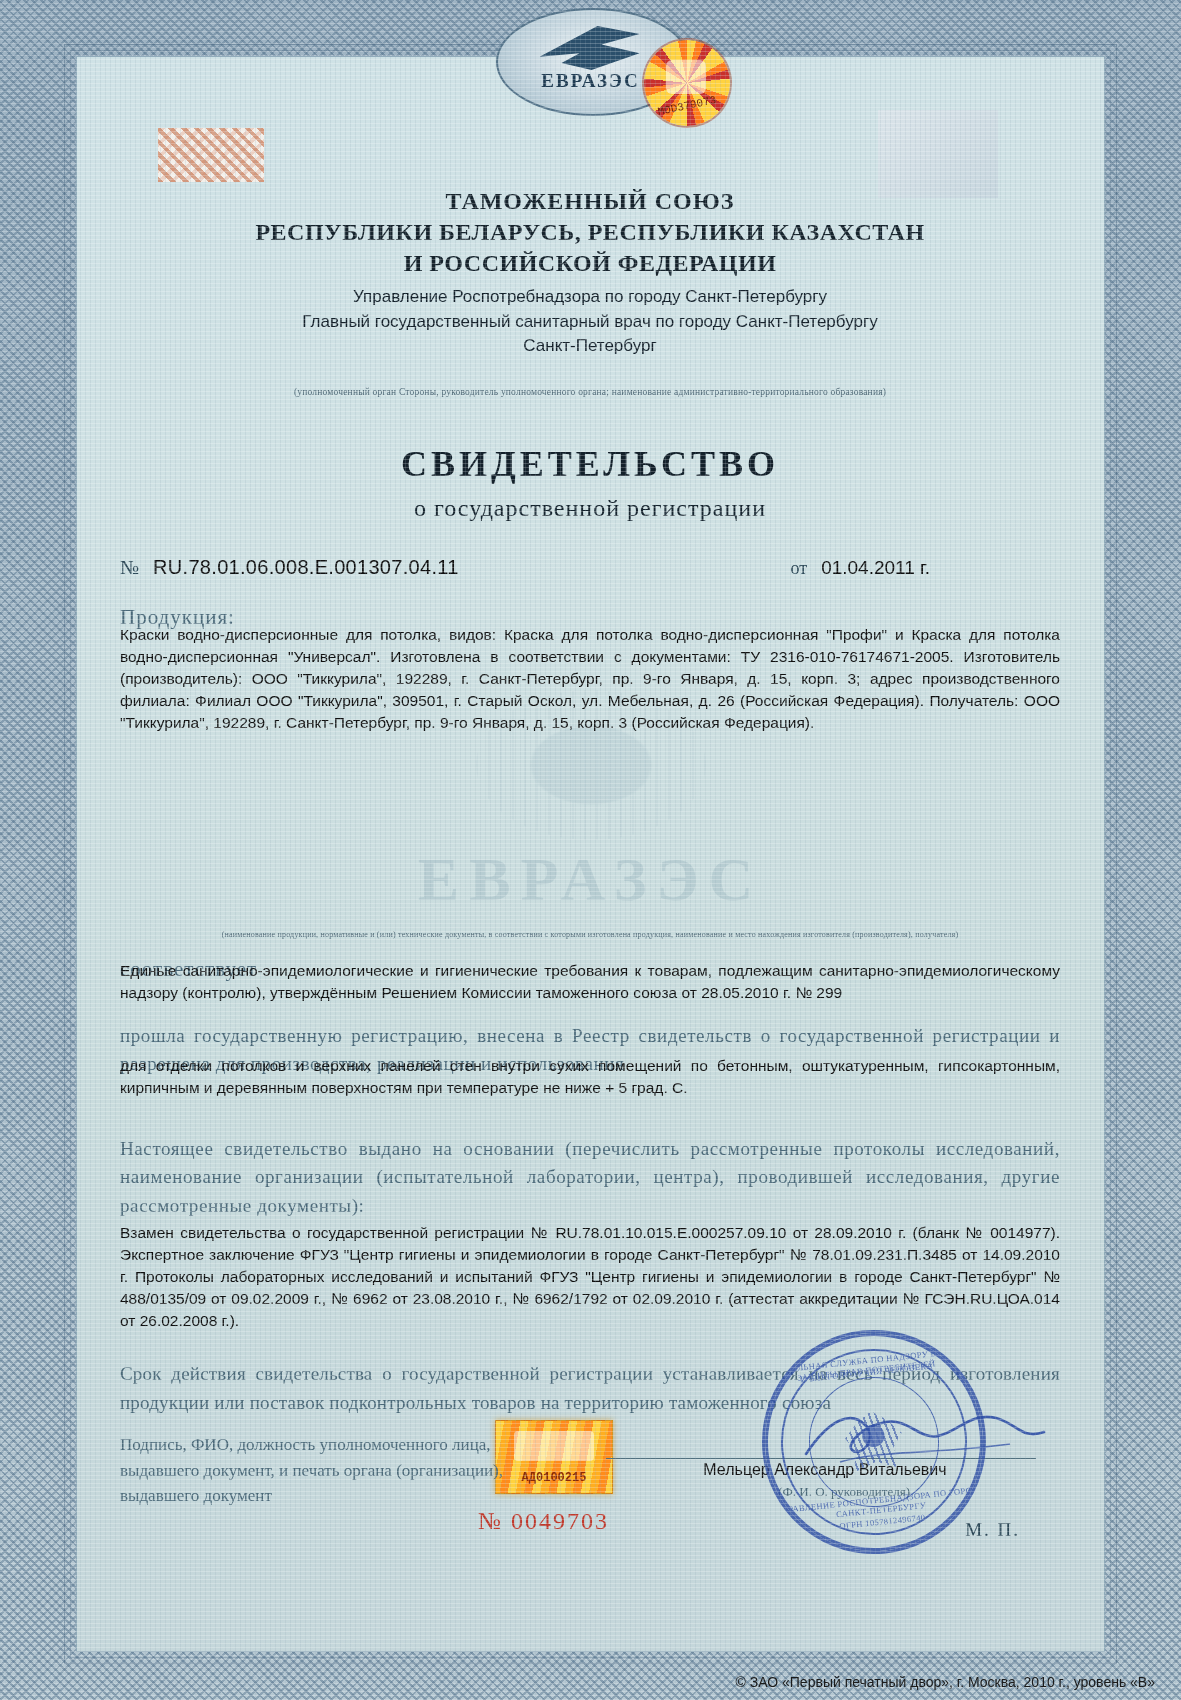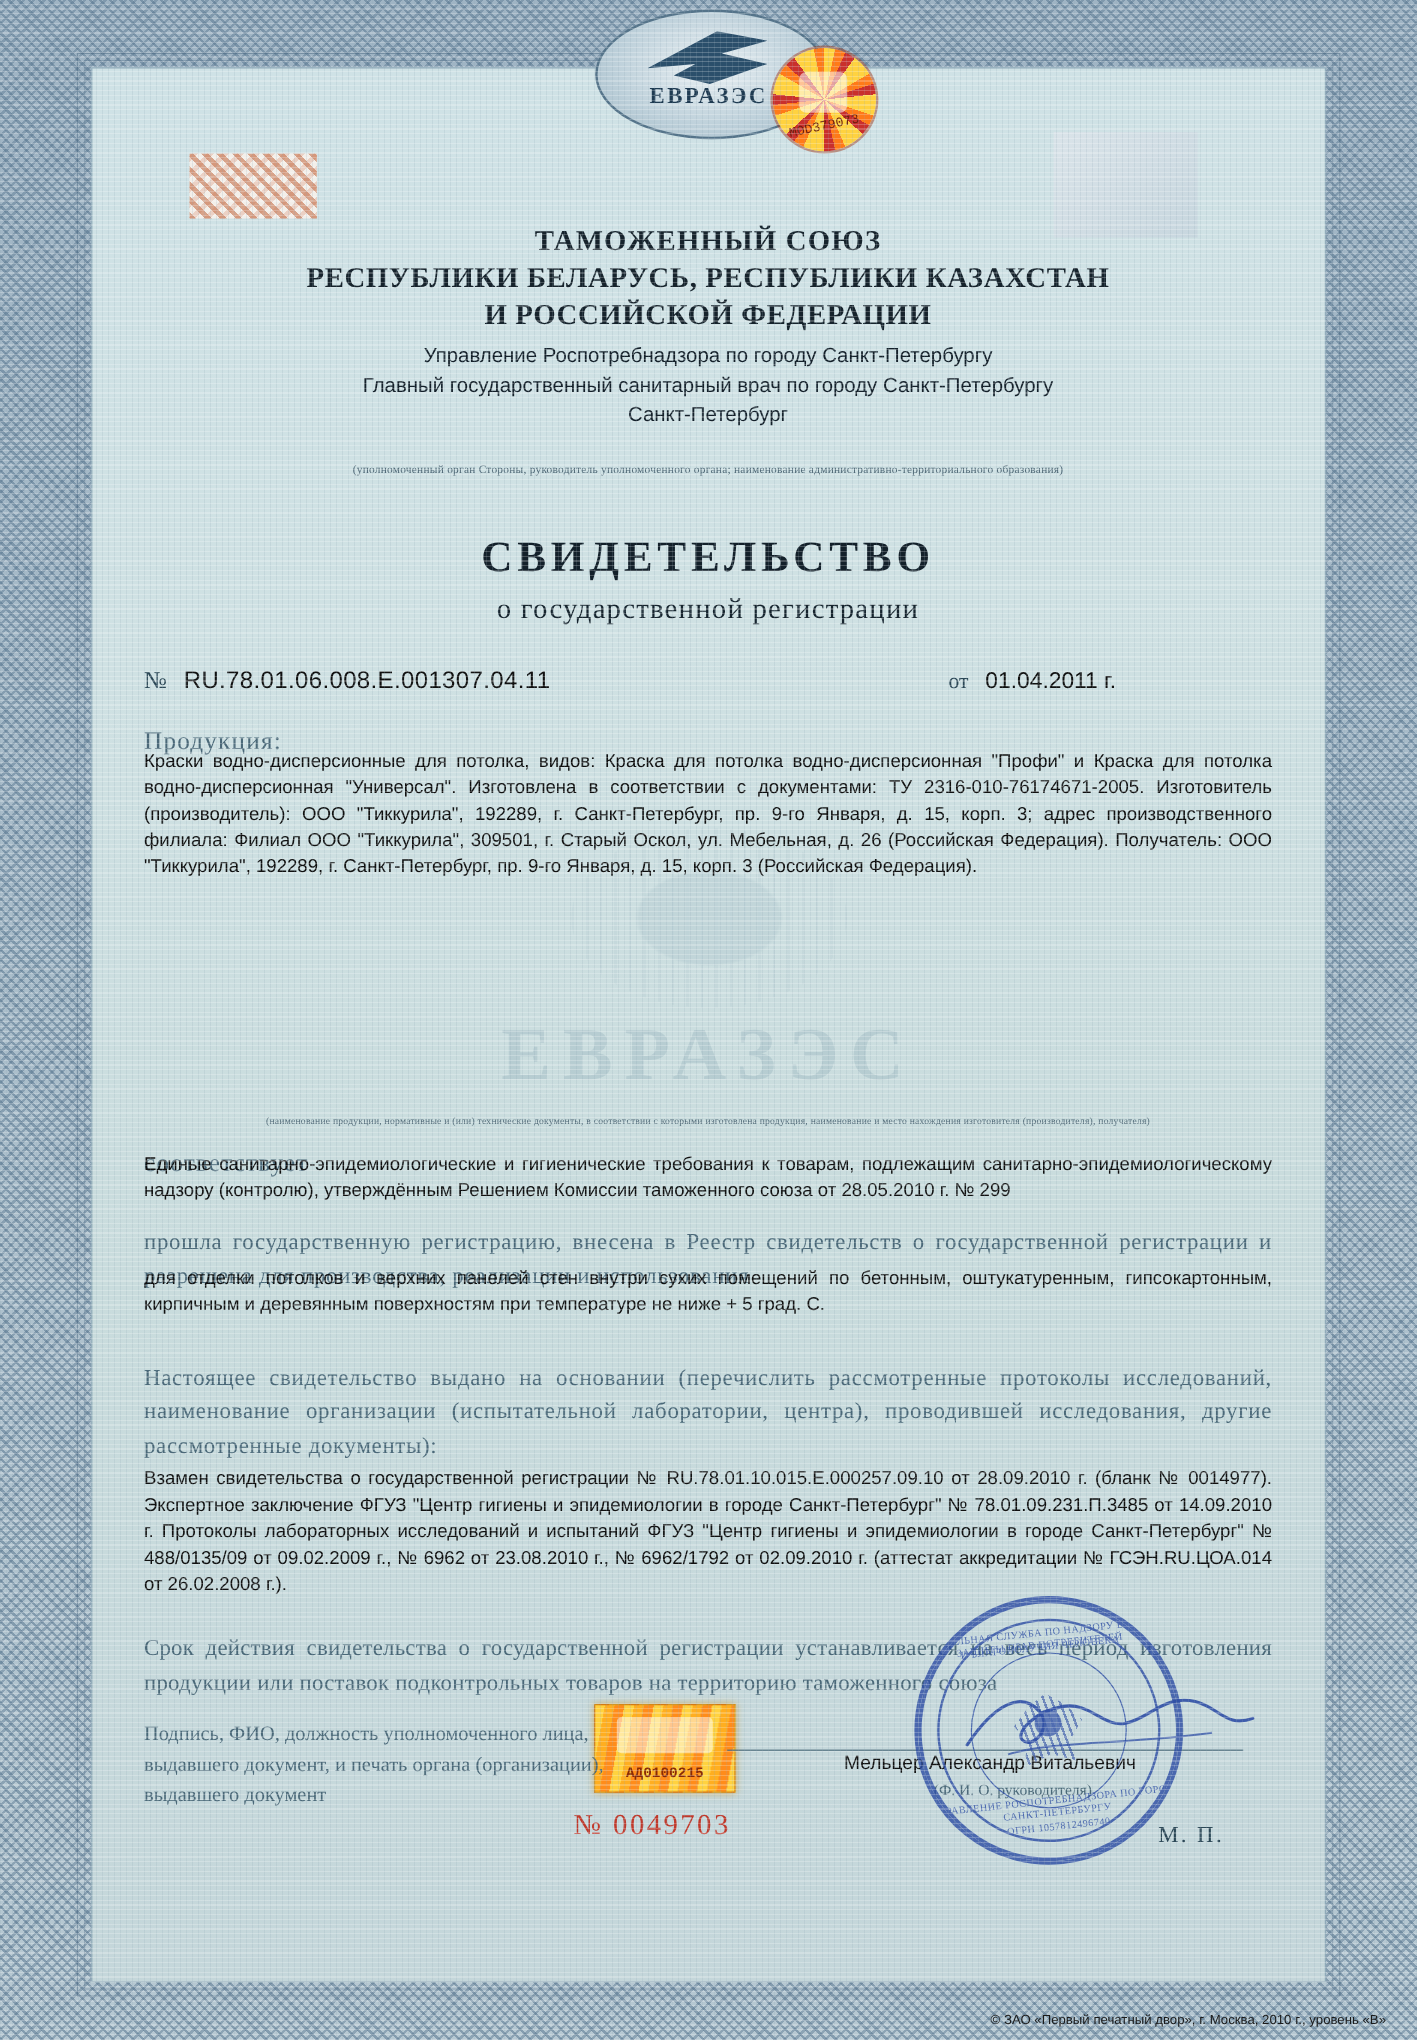--- a/index.html
+++ b/index.html
@@ -393,21 +393,21 @@
     position: absolute;
     left: 800px; top: 1392px;
     width: 260px; height: 90px;
     pointer-events: none;
   }
   .footer-note {
     position: absolute;
     right: 26px;
     bottom: 10px;
     font-family: "Liberation Sans", sans-serif;
-    font-size: 11px;
+    font-size: 14px;
     color: #1b1b1b;
   }
 </style>
 </head>
 <body>
 
 <div class="page">
 
   <div class="border-frame"></div>
   <div class="border-inner"></div>

